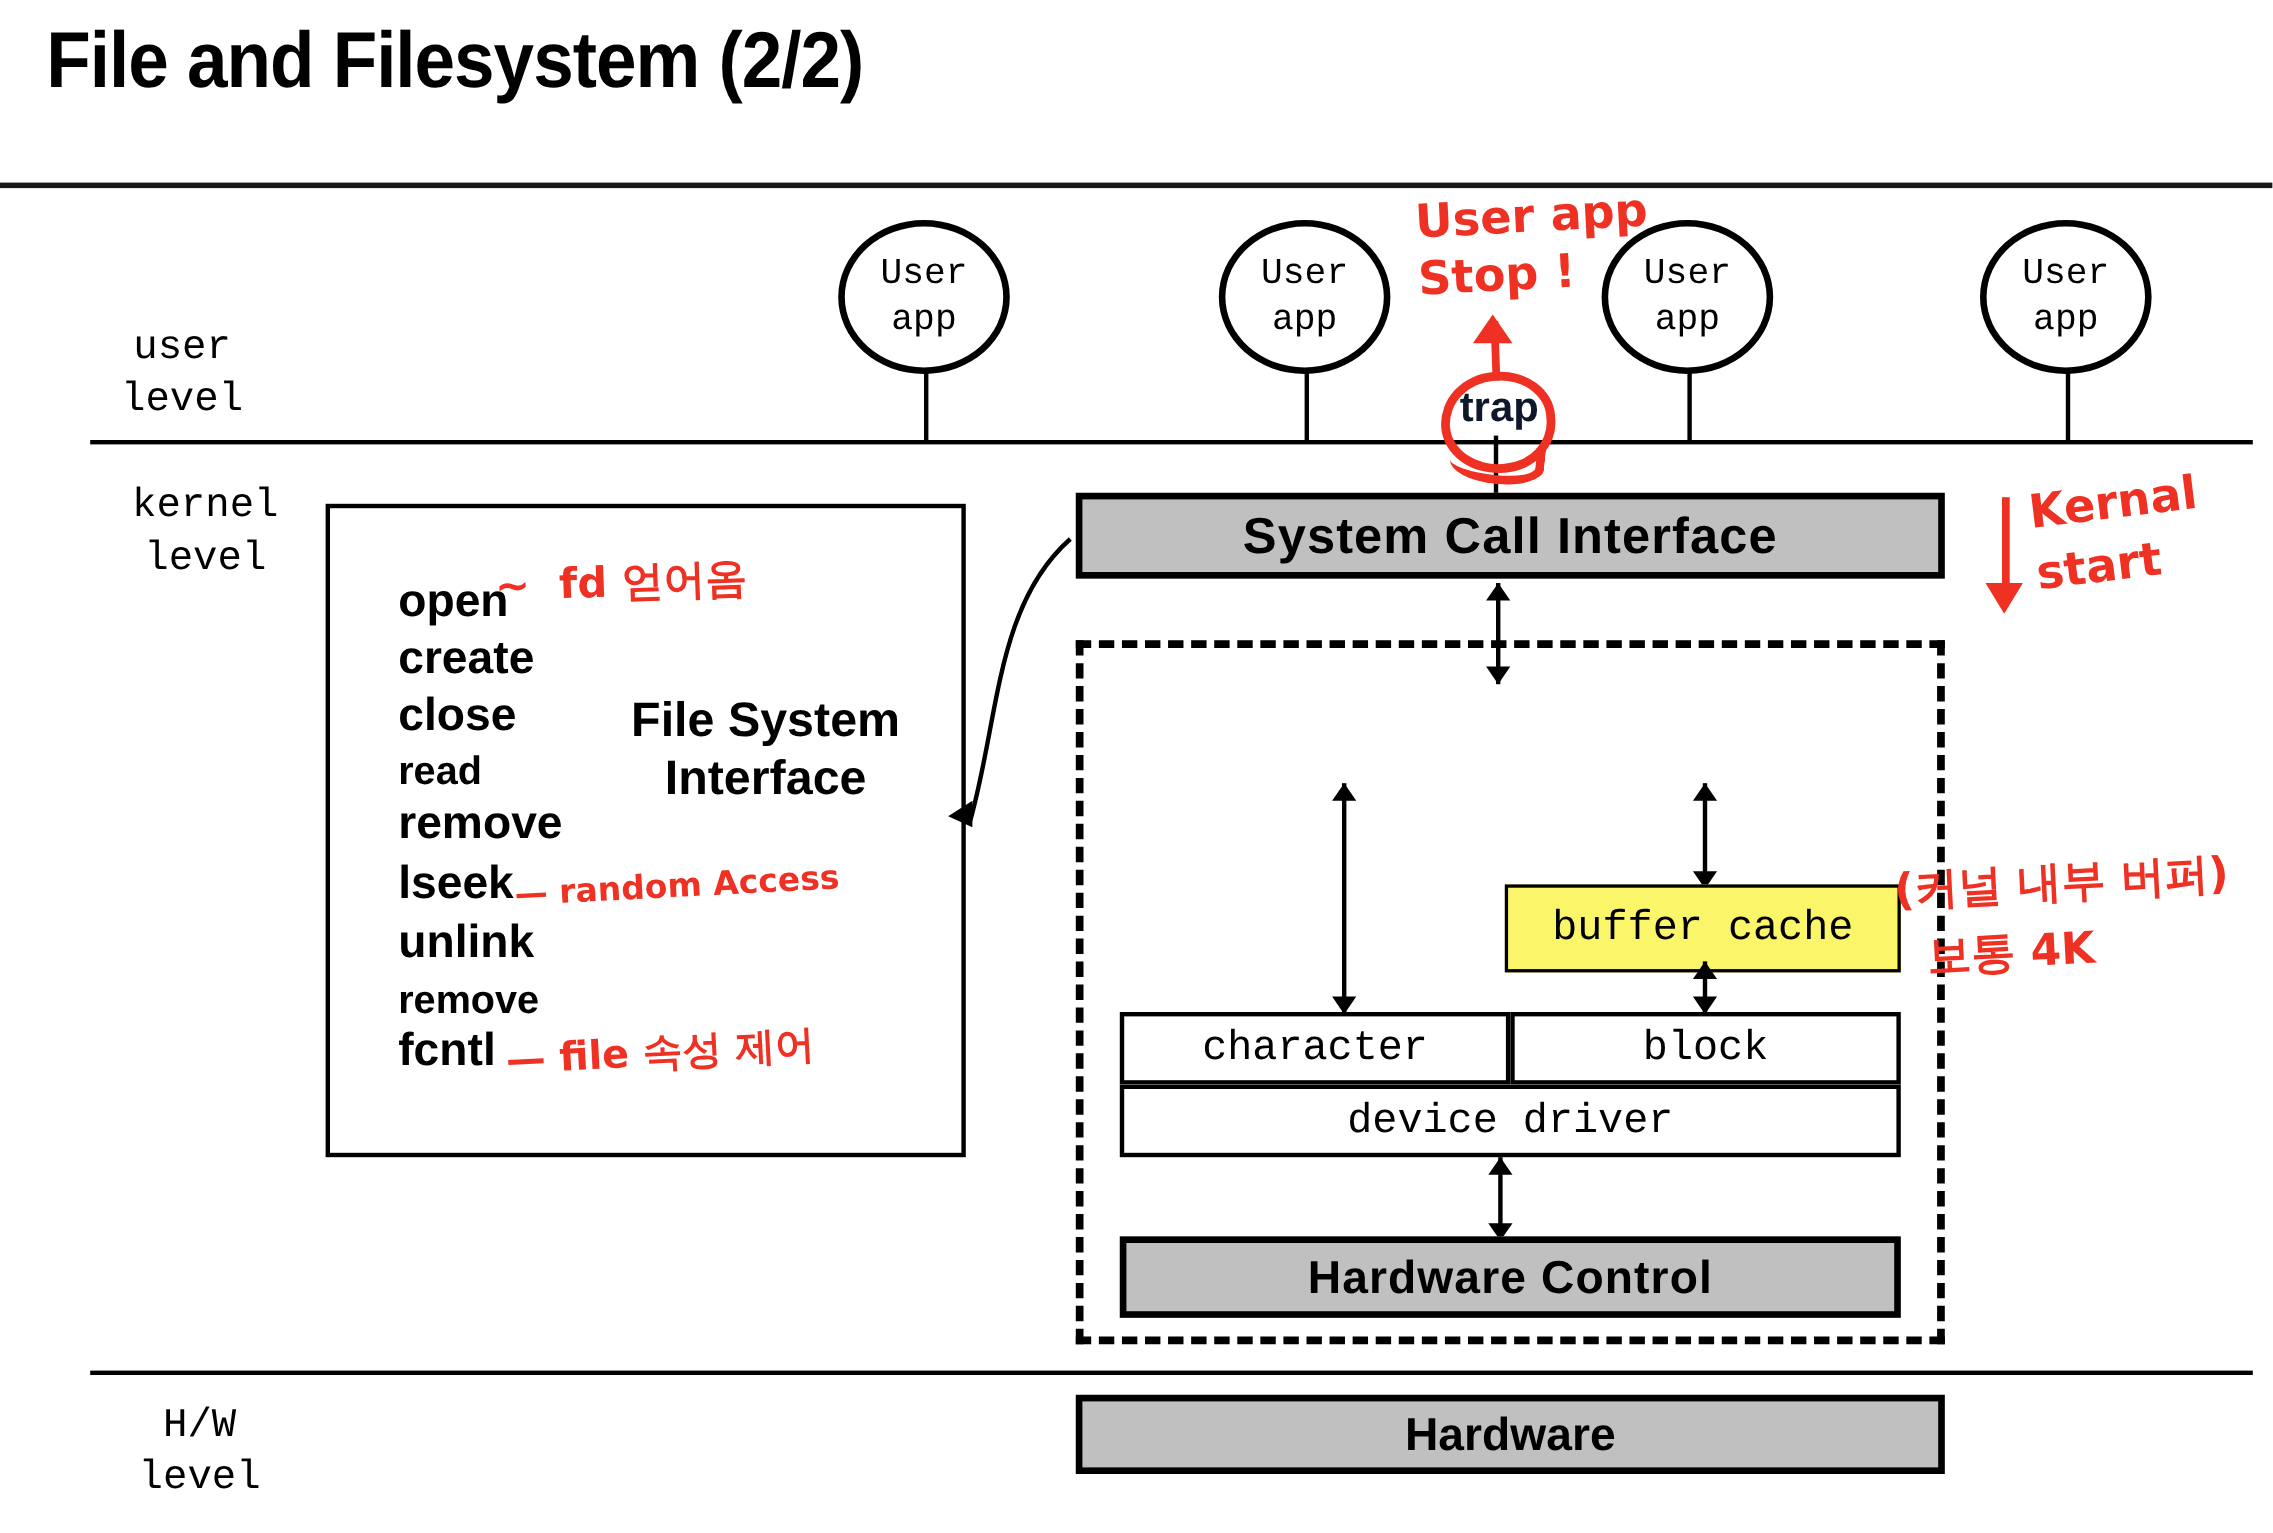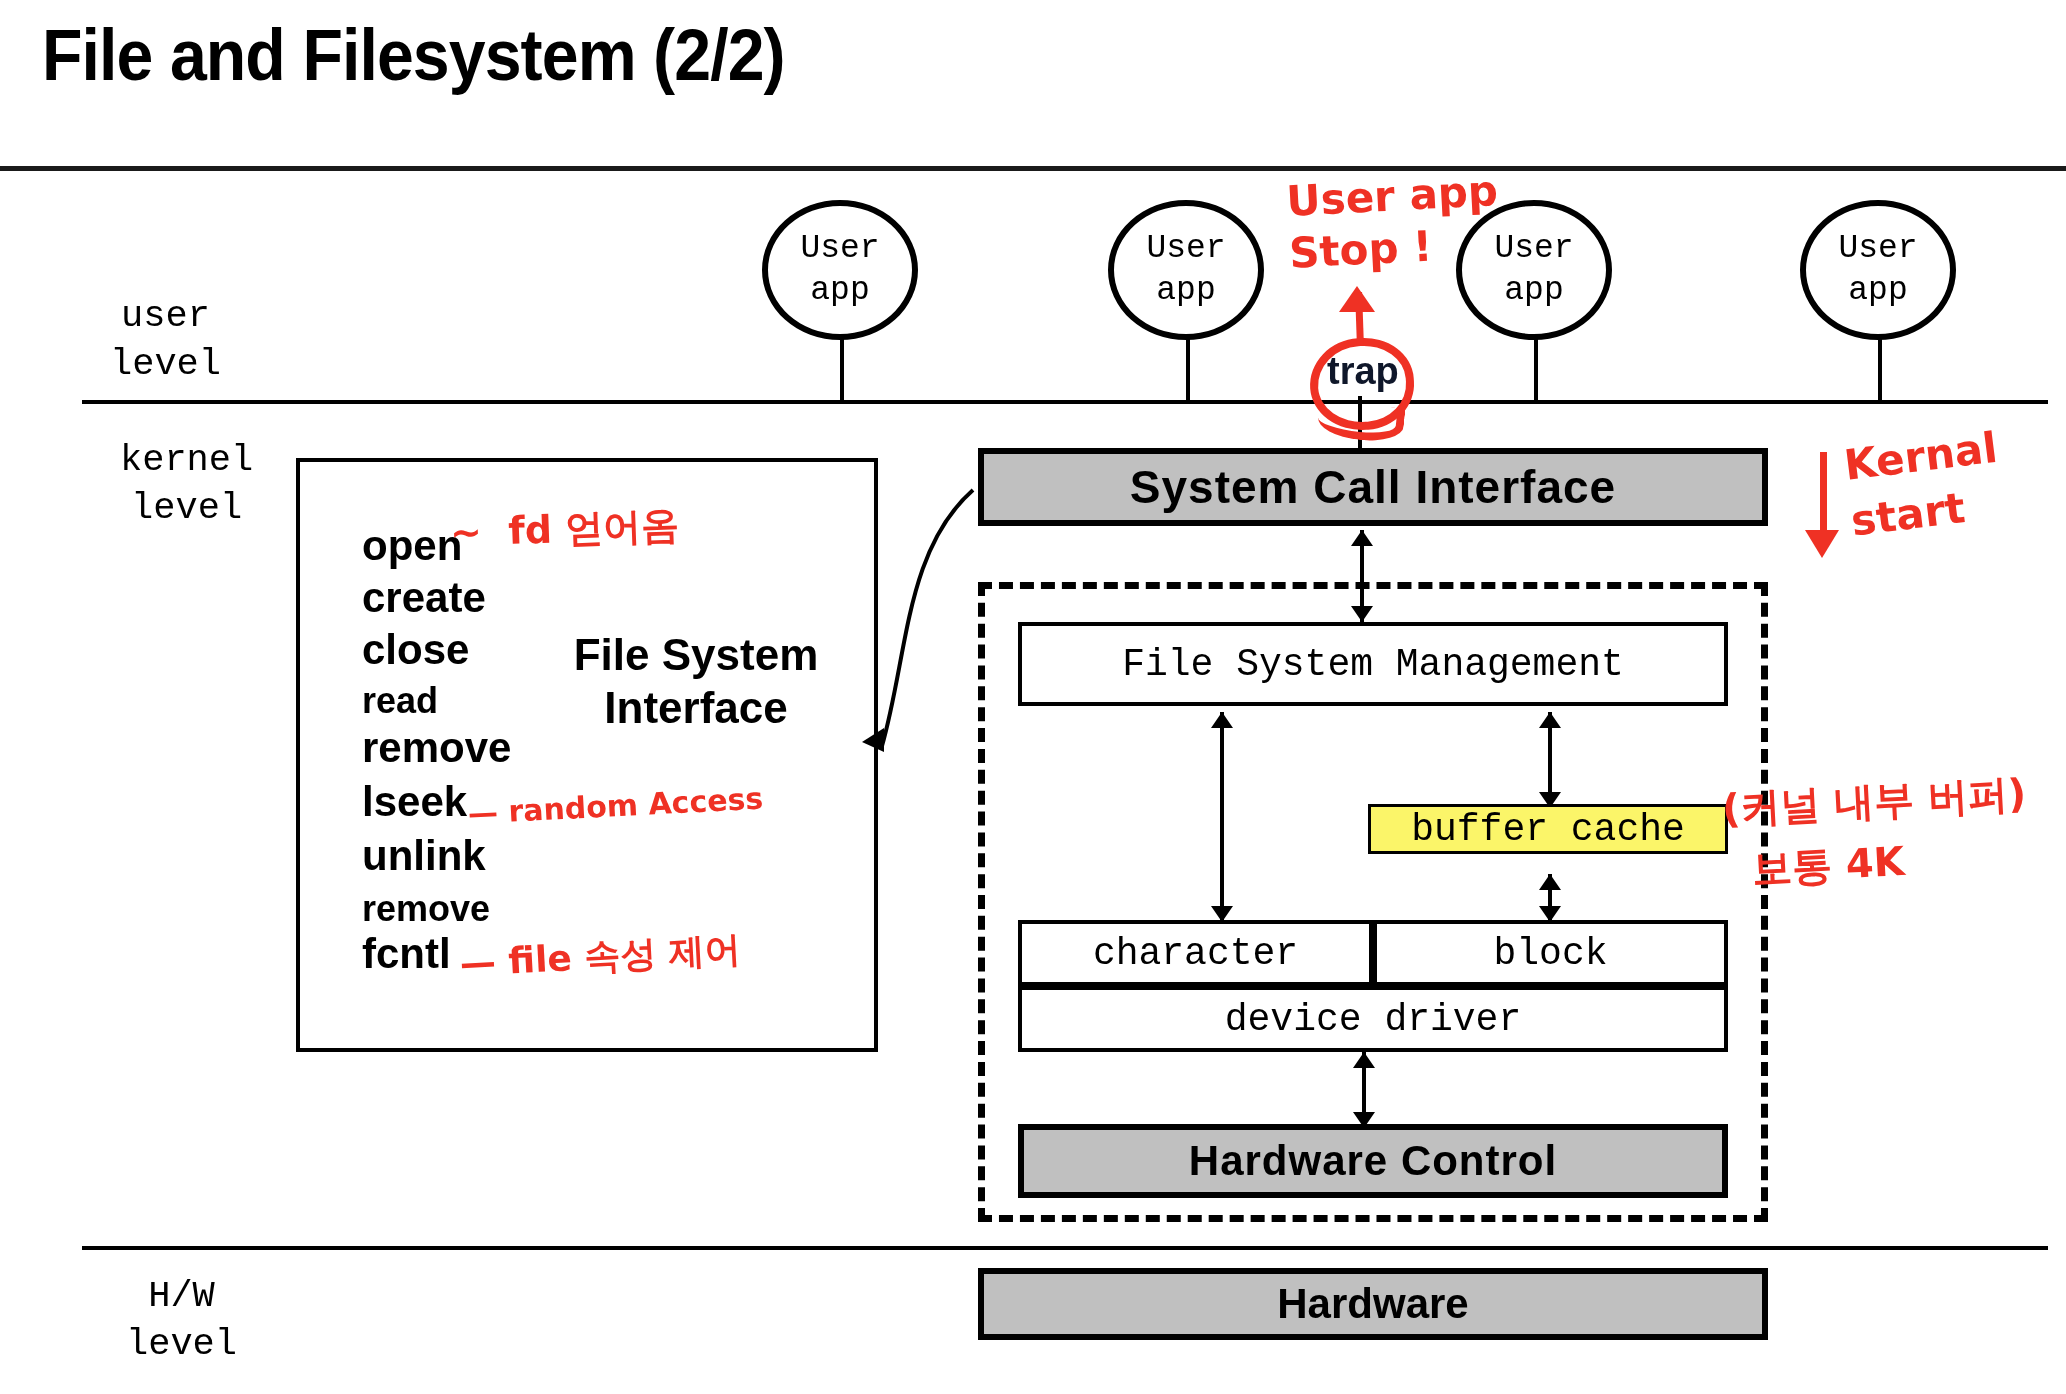--- a/index.html
+++ b/index.html
@@ -327,37 +327,34 @@
   </div>
 
   <div class="arrow-v" style="left:1362px; top:530px; height:92px;">
     <div class="shaft"></div>
     <div class="head up"></div>
     <div class="head down"></div>
   </div>
 
   <div id="kernel-dashed"></div>
 
-  <div class="box mono" style="left:1018px; top:622px; width:710px; height:84px; font-size:38px;">
-    <span>File System Management</span>
-  </div>
 
   <div class="arrow-v" style="left:1222px; top:712px; height:210px;">
     <div class="shaft"></div>
     <div class="head up"></div>
     <div class="head down"></div>
   </div>
 
   <div class="arrow-v" style="left:1550px; top:712px; height:96px;">
     <div class="shaft"></div>
     <div class="head up"></div>
     <div class="head down"></div>
   </div>
 
-  <div class="box yellow mono" style="left:1368px; top:804px; width:360px; height:50px; font-size:38px;">
+  <div class="box yellow mono" style="left:1368px; top:804px; width:360px; height:80px; font-size:38px;">
     <span>buffer cache</span>
   </div>
 
   <div class="arrow-v" style="left:1550px; top:874px; height:48px;">
     <div class="shaft"></div>
     <div class="head up"></div>
     <div class="head down"></div>
   </div>
 
   <div class="box mono" style="left:1018px; top:920px; width:355px; height:66px; font-size:38px;">

